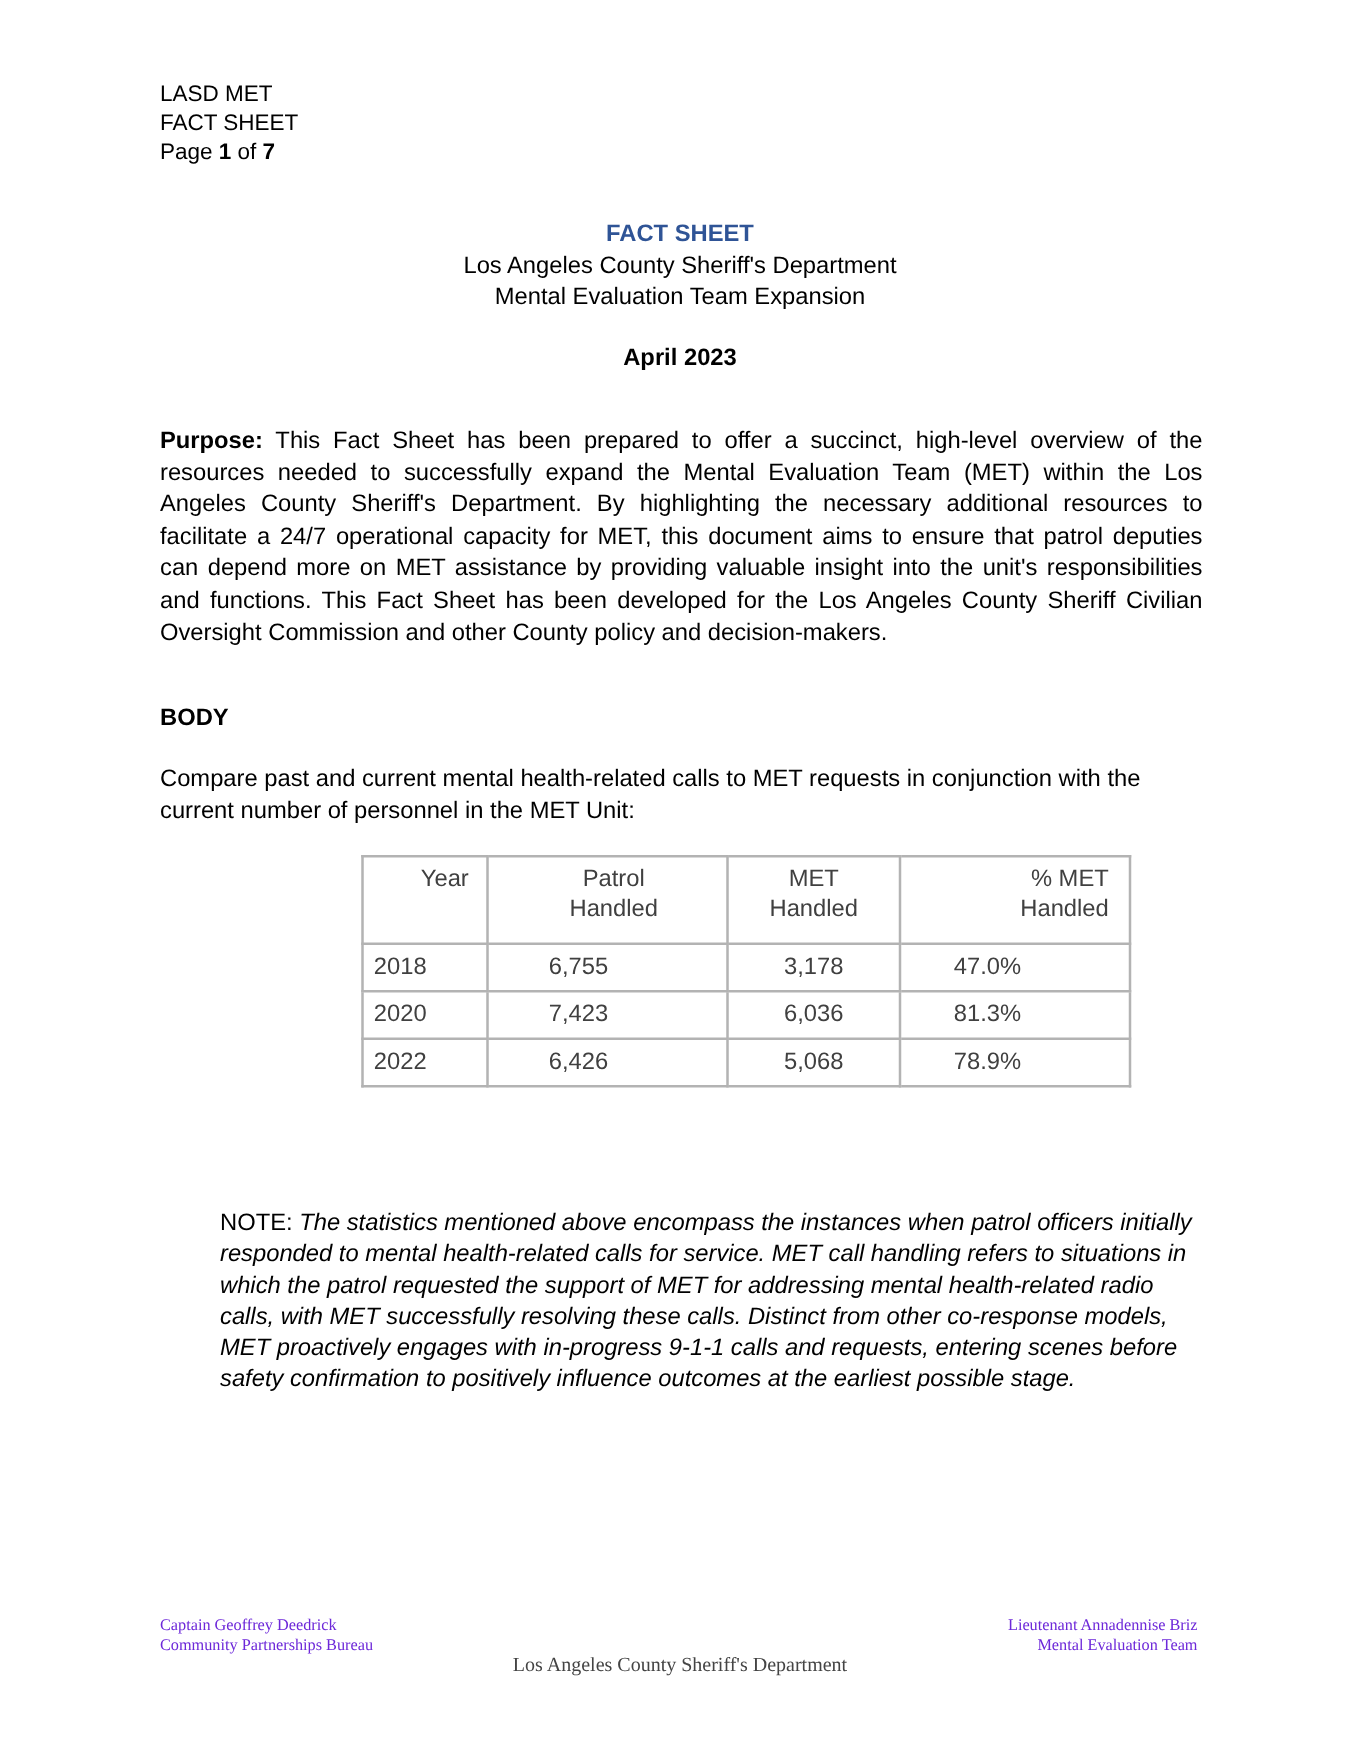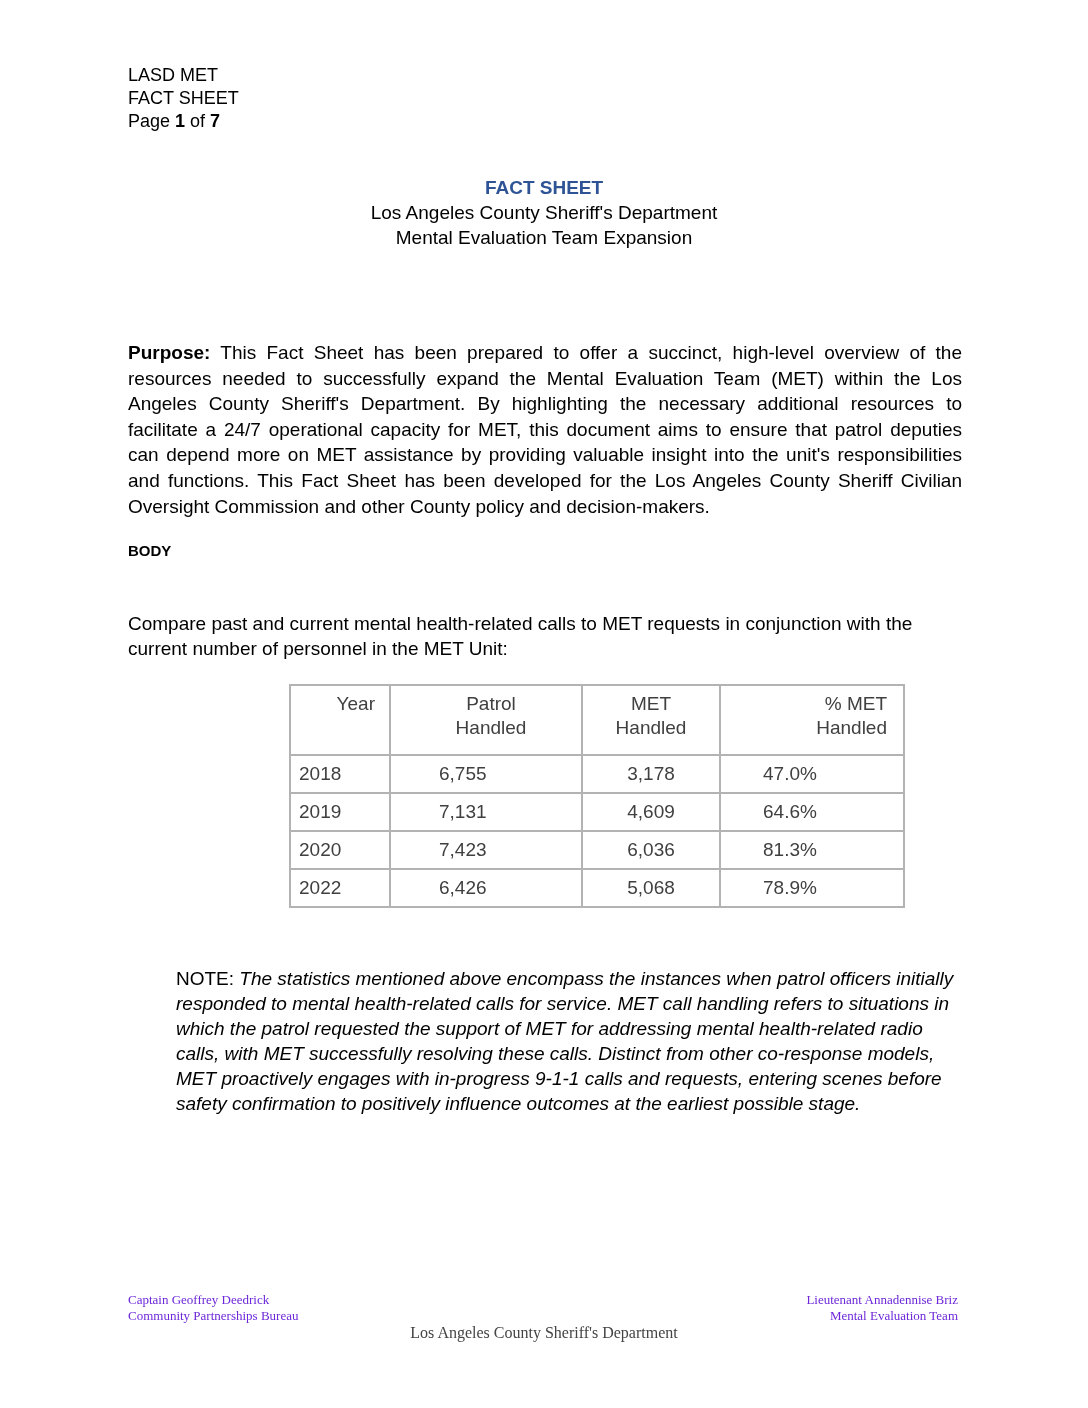--- a/index.html
+++ b/index.html
@@ -54,23 +54,23 @@
       width: 834px;
       font-size: 19px;
       line-height: 25.6px;
       text-align: justify;
     }
     .purpose .label { font-weight: bold; }
 
     .body-heading {
       position: absolute;
       left: 128px;
-      top: 542px;
+      top: 564px;
       font-weight: bold;
-      font-size: 15px;
+      font-size: 19px;
     }
 
     .intro {
       position: absolute;
       left: 128px;
       top: 611px;
       width: 830px;
       font-size: 19px;
       line-height: 25px;
     }
@@ -153,20 +153,21 @@
 <div class="page-header">
   <div>LASD MET</div>
   <div>FACT SHEET</div>
   <div><span>Page </span><span class="bold">1</span><span> of </span><span class="bold">7</span></div>
 </div>
 
 <div class="title-block">
   <div class="fact-title">FACT SHEET</div>
   <div class="sub">Los Angeles County Sheriff's Department</div>
   <div class="sub">Mental Evaluation Team Expansion</div>
+  <div class="date">April 2023</div>
 </div>
 
 <div class="purpose"><span class="label">Purpose:</span><span> This Fact Sheet has been prepared to offer a succinct, high-level overview of the resources needed to successfully expand the Mental Evaluation Team (MET) within the Los Angeles County Sheriff's Department. By highlighting the necessary additional resources to facilitate a 24/7 operational capacity for MET, this document aims to ensure that patrol deputies can depend more on MET assistance by providing valuable insight into the unit's responsibilities and functions. This Fact Sheet has been developed for the Los Angeles County Sheriff Civilian Oversight Commission and other County policy and decision-makers.</span></div>
 
 <div class="body-heading">BODY</div>
 
 <div class="intro">Compare past and current mental health-related calls to MET requests in conjunction with the current number of personnel in the MET Unit:</div>
 
 <table class="stats">
   <thead>
@@ -178,26 +179,20 @@
     </tr>
   </thead>
   <tbody>
     <tr>
       <td class="c-year">2018</td>
       <td class="c-patrol">6,755</td>
       <td class="c-met">3,178</td>
       <td class="c-pct">47.0%</td>
     </tr>
     <tr>
-      <td class="c-year">2019</td>
-      <td class="c-patrol">7,131</td>
-      <td class="c-met">4,609</td>
-      <td class="c-pct">64.6%</td>
-    </tr>
-    <tr>
       <td class="c-year">2020</td>
       <td class="c-patrol">7,423</td>
       <td class="c-met">6,036</td>
       <td class="c-pct">81.3%</td>
     </tr>
     <tr>
       <td class="c-year">2022</td>
       <td class="c-patrol">6,426</td>
       <td class="c-met">5,068</td>
       <td class="c-pct">78.9%</td>

